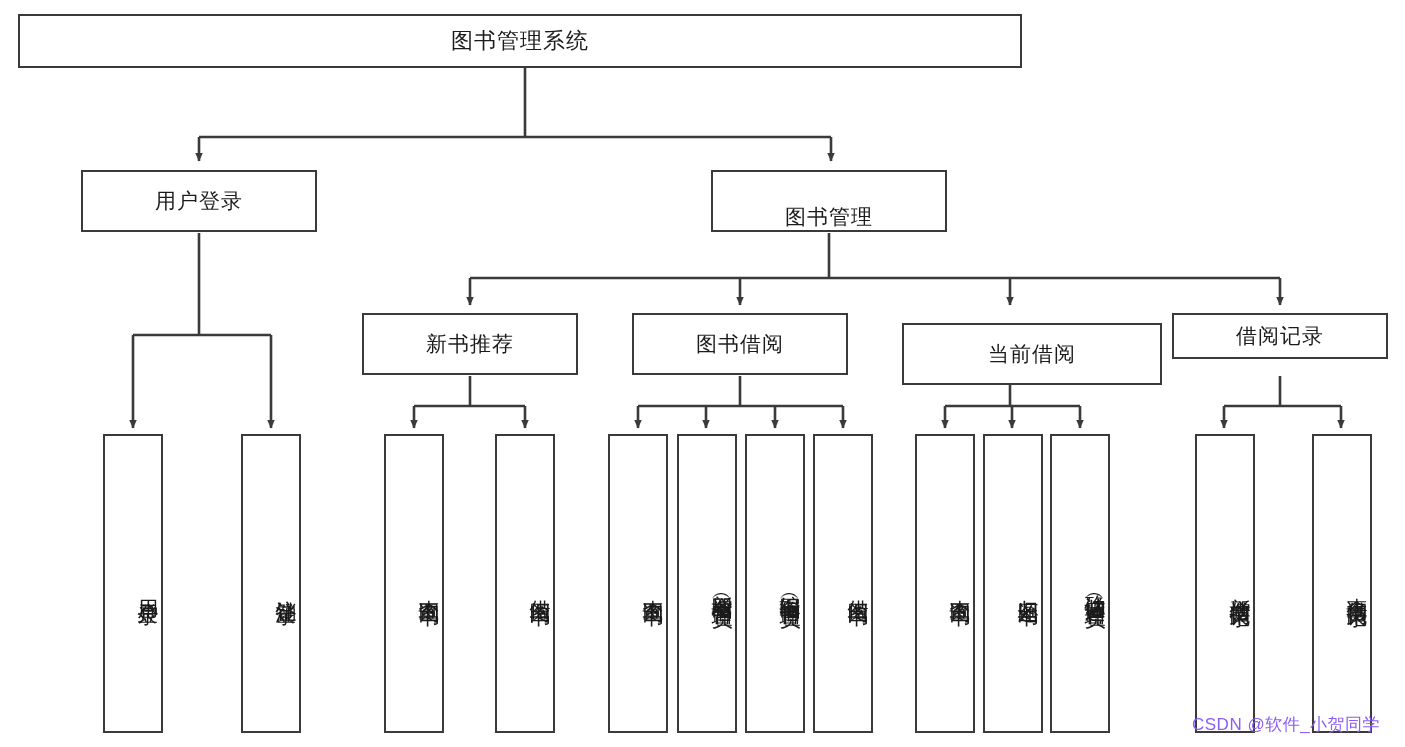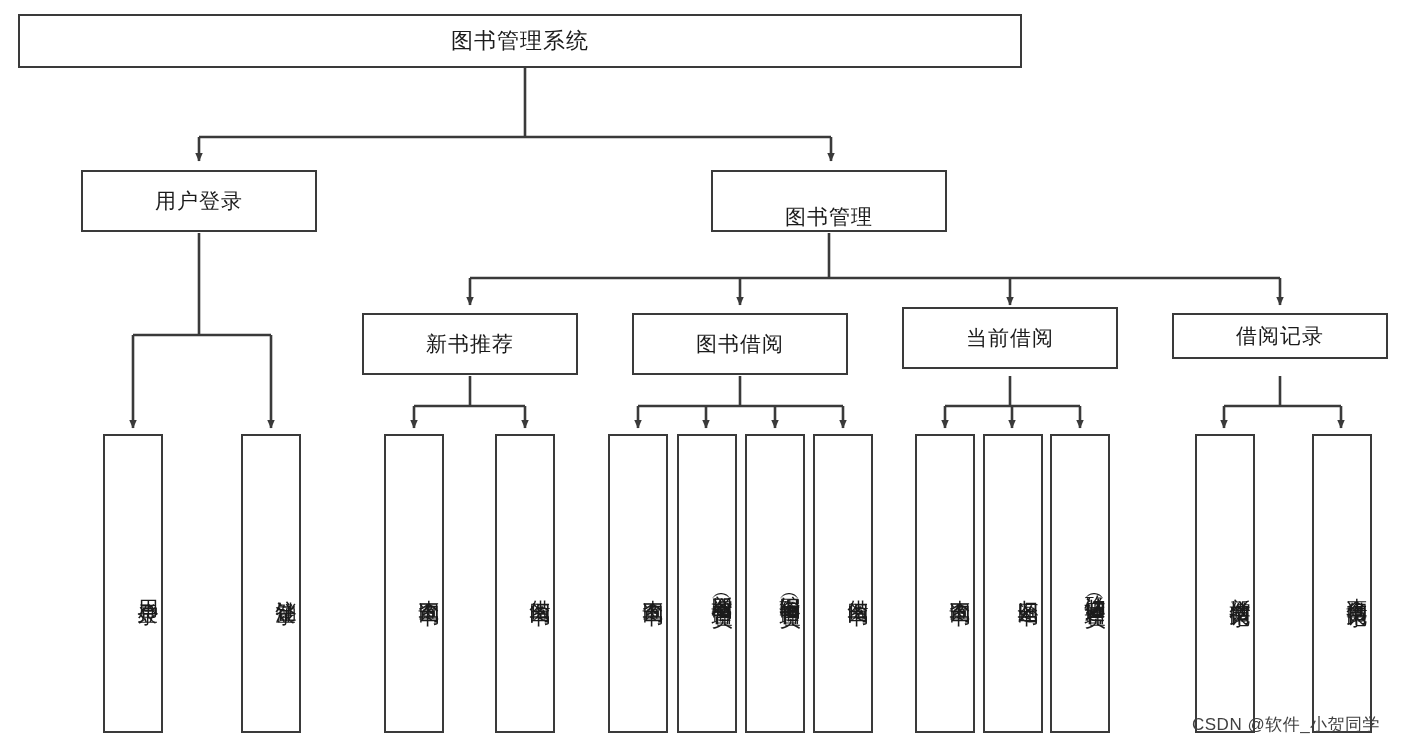--- a/index.html
+++ b/index.html
@@ -53,21 +53,21 @@
     writing-mode: vertical-rl;
     text-orientation: upright;
     white-space: nowrap;
   }
   .node.root { font-size: 22px; }
   .watermark {
     position: absolute;
     left: 1192px;
     top: 713px;
     font-size: 17px;
-    color: #404040;
+    color: #8b5cf6;
     white-space: nowrap;
     letter-spacing: 0.5px;
   }
 </style>
 </head>
 <body>
 
 <div id="canvas">
 
   <svg id="edges" viewBox="0 0 1405 747" xmlns="http://www.w3.org/2000/svg">
@@ -130,21 +130,21 @@
   <div class="node horiz" style="left:711px; top:170px; width:236px; height:62px;align-items:flex-end;">
     <span class="lbl">图书管理</span>
   </div>
 
   <div class="node horiz" style="left:632px; top:313px; width:216px; height:62px;">
     <span class="lbl">图书借阅</span>
   </div>
   <div class="node horiz" style="left:362px; top:313px; width:216px; height:62px;">
     <span class="lbl">新书推荐</span>
   </div>
-  <div class="node horiz" style="left:902px; top:307px; width:216px; height:62px;">
+  <div class="node horiz" style="left:902px; top:323px; width:260px; height:62px;">
     <span class="lbl">当前借阅</span>
   </div>
   <div class="node horiz" style="left:1172px; top:313px; width:216px; height:46px;">
     <span class="lbl">借阅记录</span>
   </div>
 
   <div class="node vert" style="left:103px; top:434px; width:60px; height:299px;">
     <span class="lbl">用户登录</span>
   </div>
   <div class="node vert" style="left:241px; top:434px; width:60px; height:299px;">

